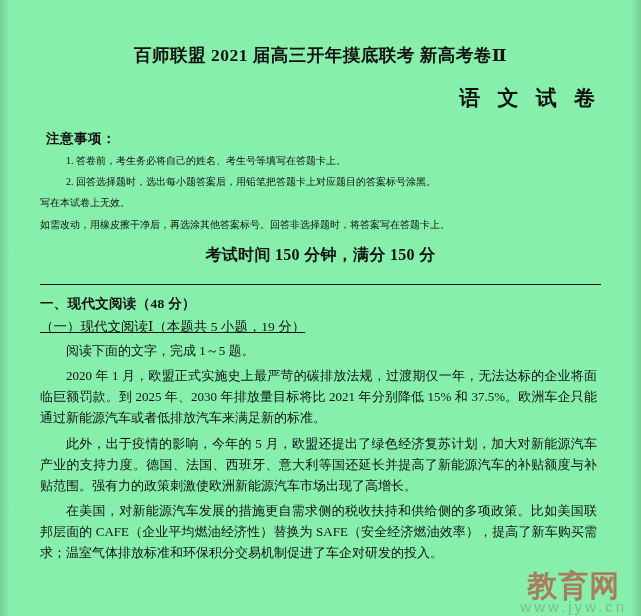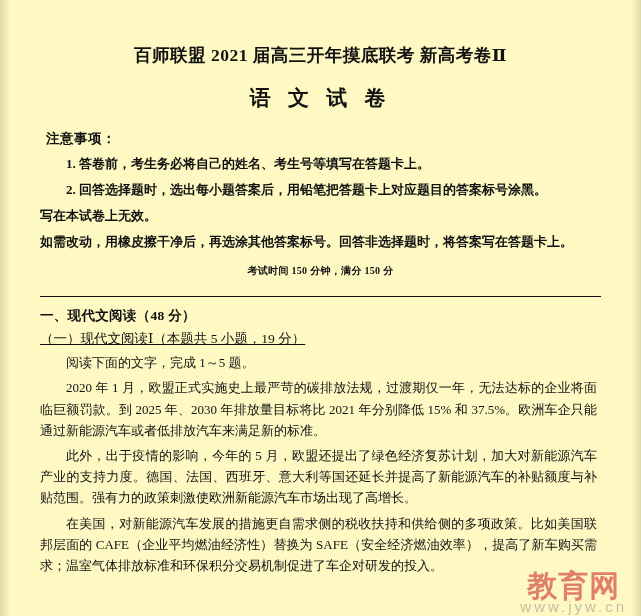--- a/index.html
+++ b/index.html
@@ -13,61 +13,60 @@
     overflow: hidden;
     font-family: "Liberation Serif", "DejaVu Serif", serif;
     color: #111111;
     position: relative;
   }
   .page {
     position: absolute;
     left: 0; top: 0;
     width: 641px;
     height: 616px;
-    background: #fef9c3;
+    background: #86efac;
     box-sizing: border-box;
     padding: 28px 40px 0 40px;
   }
   .doc-title {
     text-align: center;
     font-size: 17.5px;
     font-weight: bold;
     letter-spacing: 0.5px;
     margin: 16px 0 0 0;
     line-height: 1.3;
     font-family: "Liberation Serif", "DejaVu Serif", serif;
   }
   .doc-subtitle {
-    text-align: center;
+    text-align: right;
     font-size: 21px;
     font-weight: bold;
     letter-spacing: 6px;
     margin: 18px 0 0 0;
     line-height: 1.3;
   }
   .notice-head {
     font-size: 13.5px;
     font-weight: bold;
     margin: 18px 0 0 6px;
     letter-spacing: 0.5px;
   }
   .notice-item {
-    font-size: 13px;
+    font-size: 10px;
     line-height: 1.62;
     margin: 5px 12px 0 0;
     text-align: justify;
     text-indent: 0;
-    font-weight: bold;
   }
   .notice-item.indent {
     text-indent: 26px;
   }
   .exam-info {
     text-align: center;
-    font-size: 10px;
+    font-size: 16px;
     font-weight: bold;
     margin: 12px 0 0 0;
     letter-spacing: 0.3px;
   }
   .hr-rule {
     border: none;
     border-top: 1.6px solid #111;
     margin: 18px 0 0 0;
     height: 0;
   }

